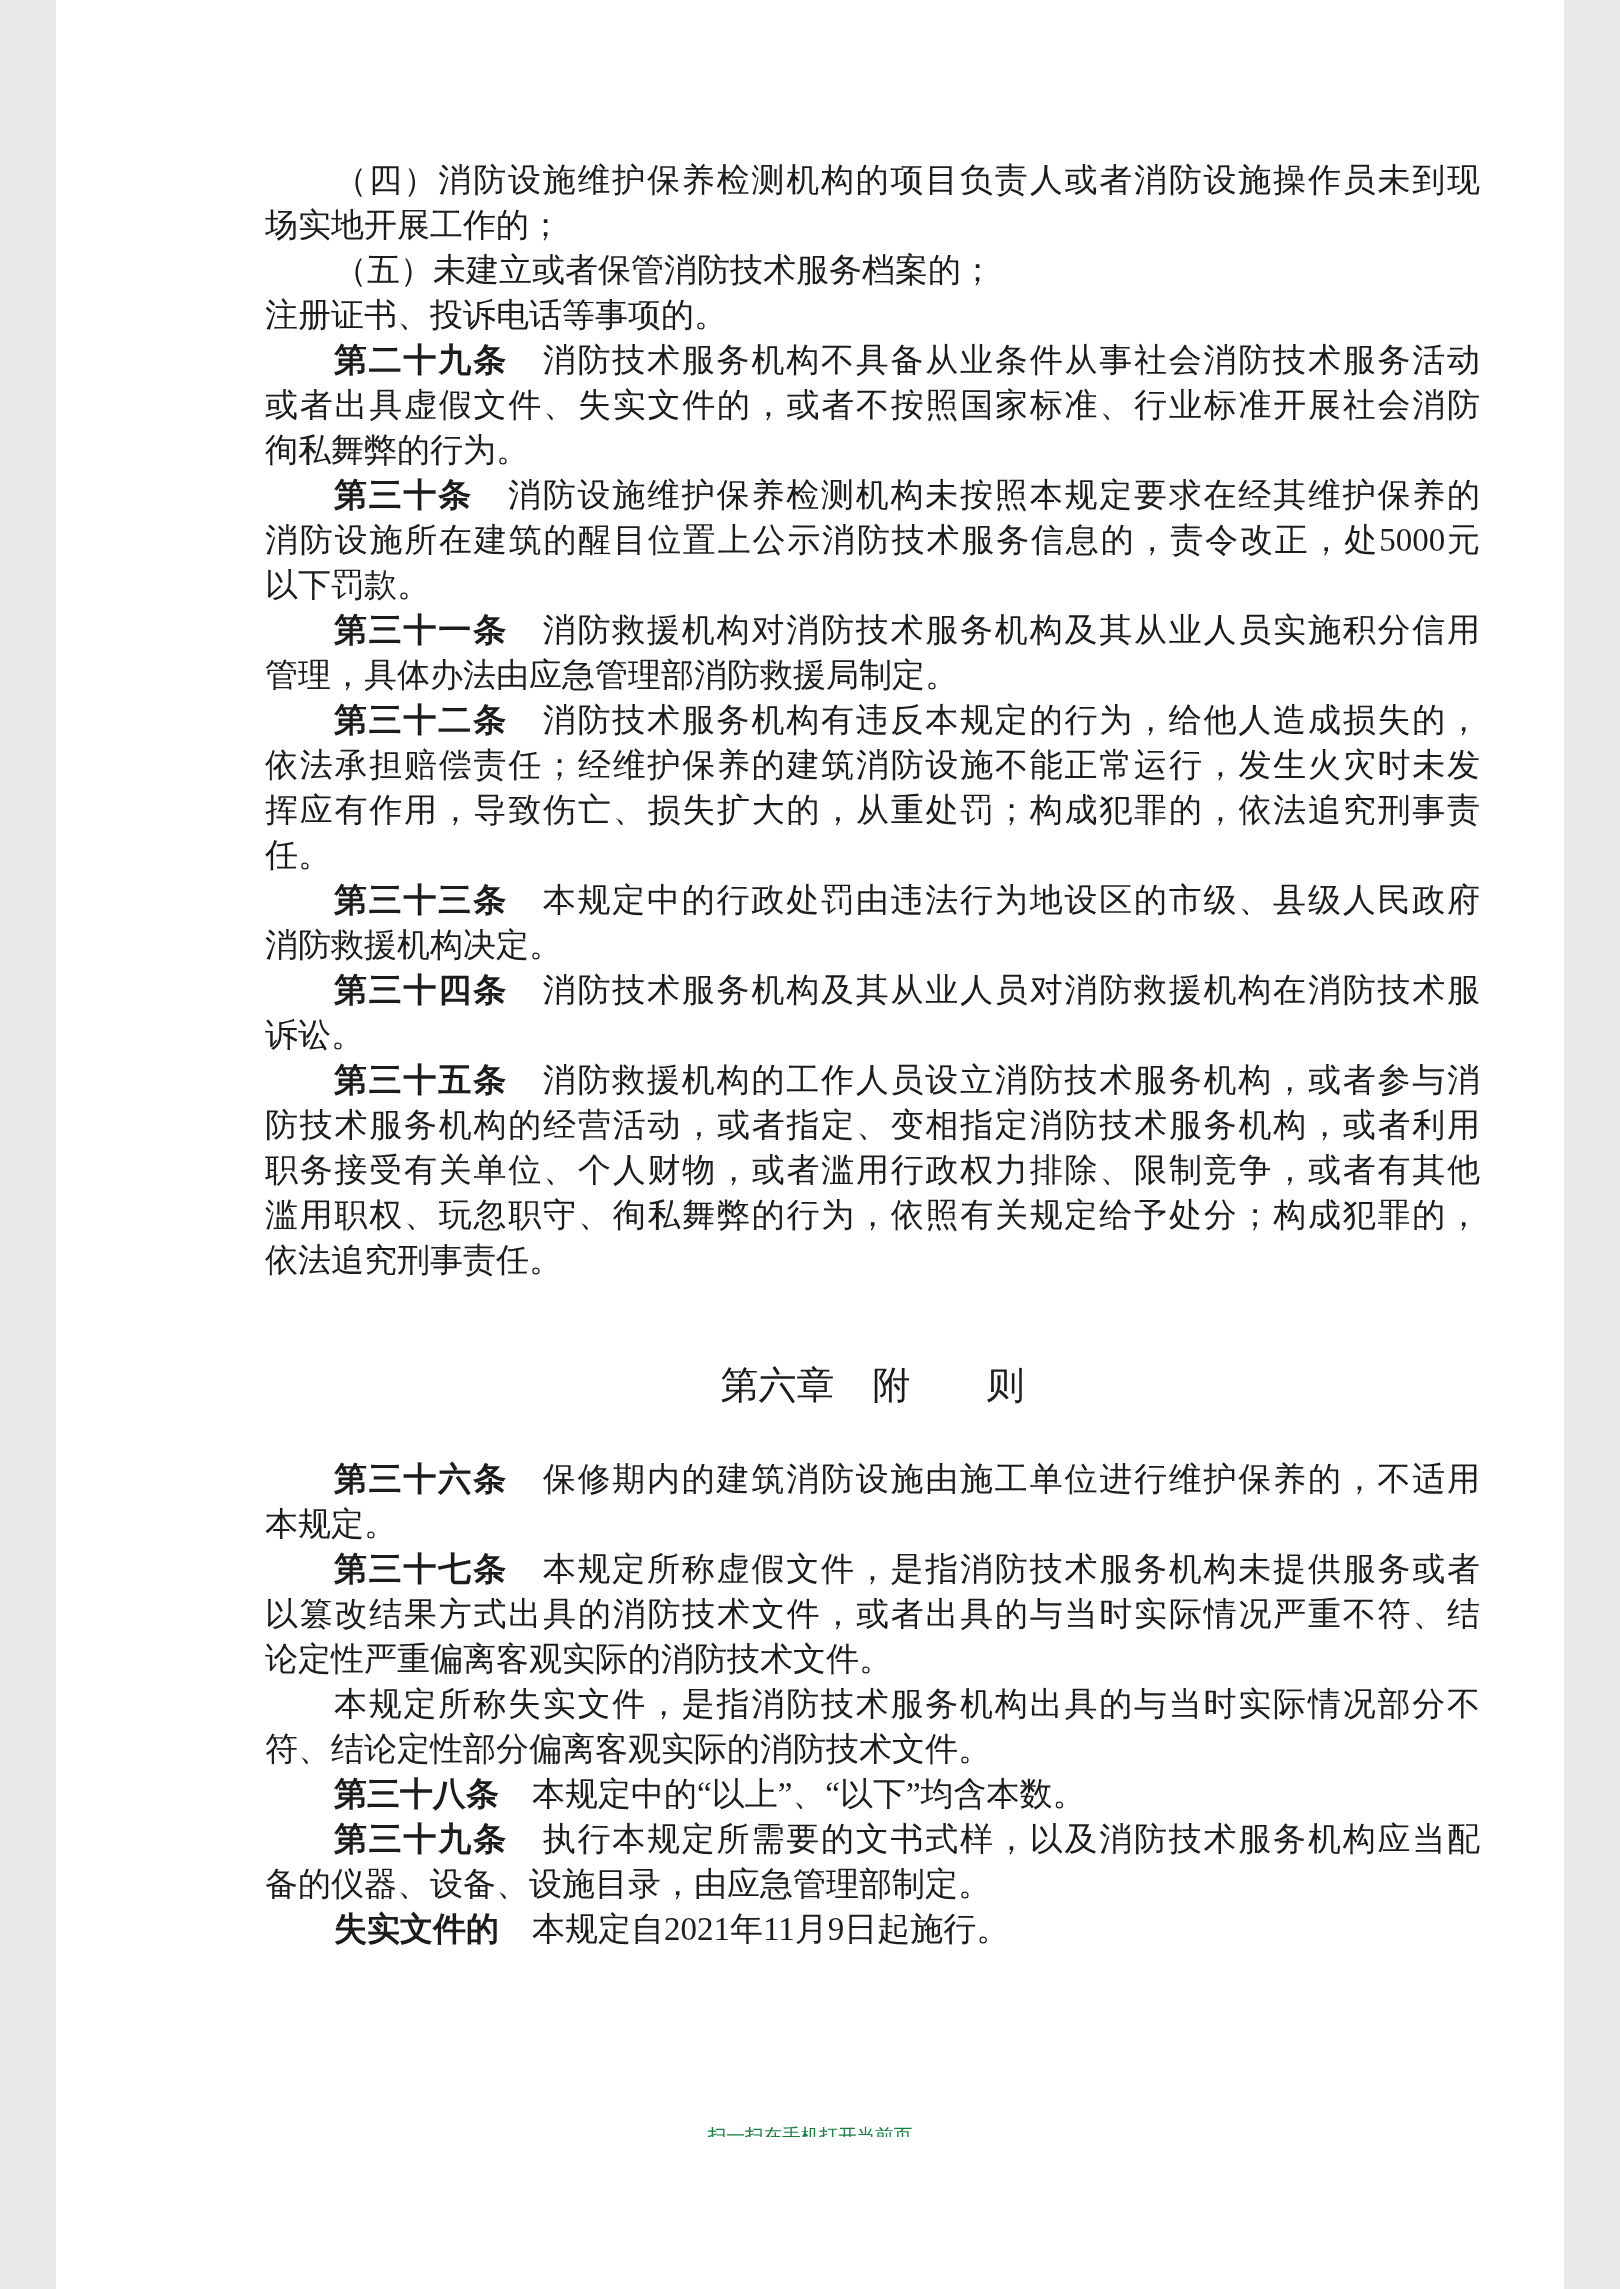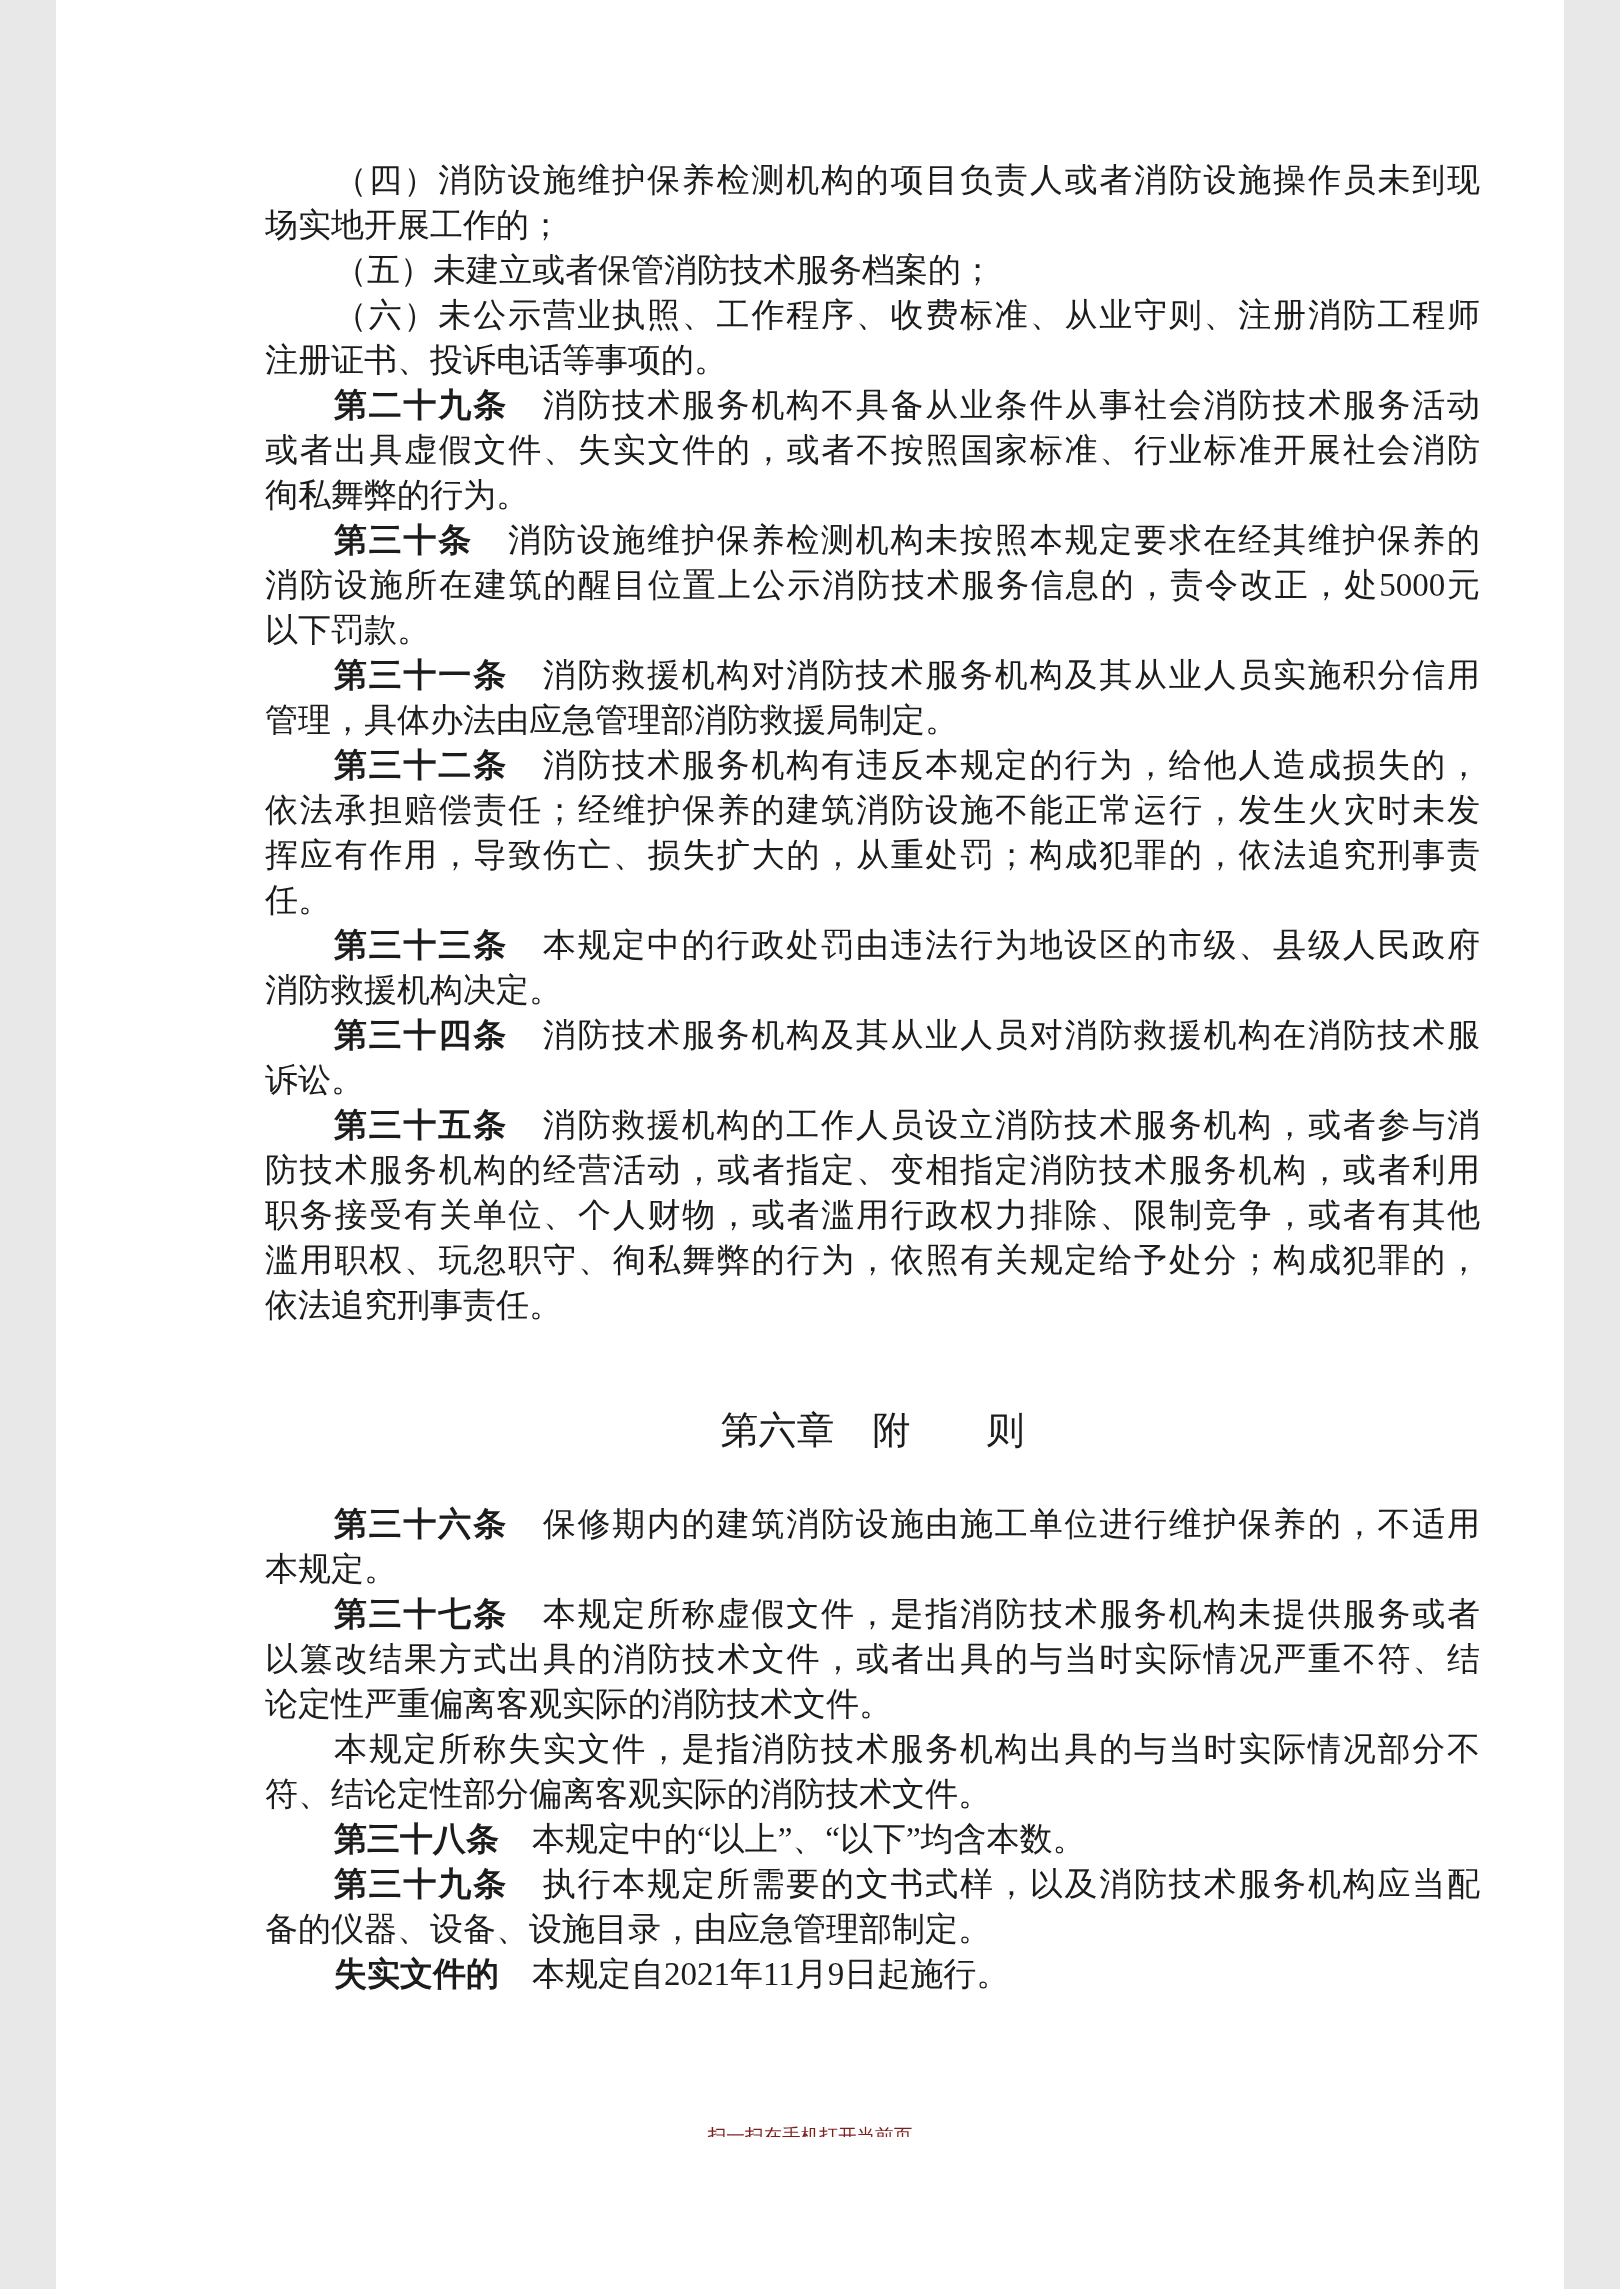--- a/index.html
+++ b/index.html
@@ -46,39 +46,38 @@
     font-size: 38px;
   }
   .footer-clip {
     position: absolute;
     left: 0;
     top: 2123px;
     width: 100%;
     height: 13.7px;
     overflow: hidden;
     text-align: center;
-    color: #7f1d1d;
+    color: #15803d;
     font-size: 18.6px;
     line-height: 25.5px;
   }
 </style>
 </head>
 <body>
 
 <div class="page">
   <div class="doc" id="doc">
       <div class="para">
         <div class="line first fill">（四）消防设施维护保养检测机构的项目负责人或者消防设施操作员未到现</div>
         <div class="line">场实地开展工作的；</div>
       </div>
       <div class="para">
         <div class="line first">（五）未建立或者保管消防技术服务档案的；</div>
       </div>
       <div class="para">
-        <div class="line first fill">（六）未公示营业执照、工作程序、收费标准、从业守则、注册消防工程师</div>
         <div class="line">注册证书、投诉电话等事项的。</div>
       </div>
       <div class="para">
         <div class="line first fill"><span class="lead">第二十九条</span>　消防技术服务机构不具备从业条件从事社会消防技术服务活动</div>
         <div class="line fill">或者出具虚假文件、失实文件的，或者不按照国家标准、行业标准开展社会消防</div>
         <div class="line">徇私舞弊的行为。</div>
       </div>
       <div class="para">
         <div class="line first fill"><span class="lead">第三十条</span>　消防设施维护保养检测机构未按照本规定要求在经其维护保养的</div>
         <div class="line fill">消防设施所在建筑的醒目位置上公示消防技术服务信息的，责令改正，处5000元</div>

